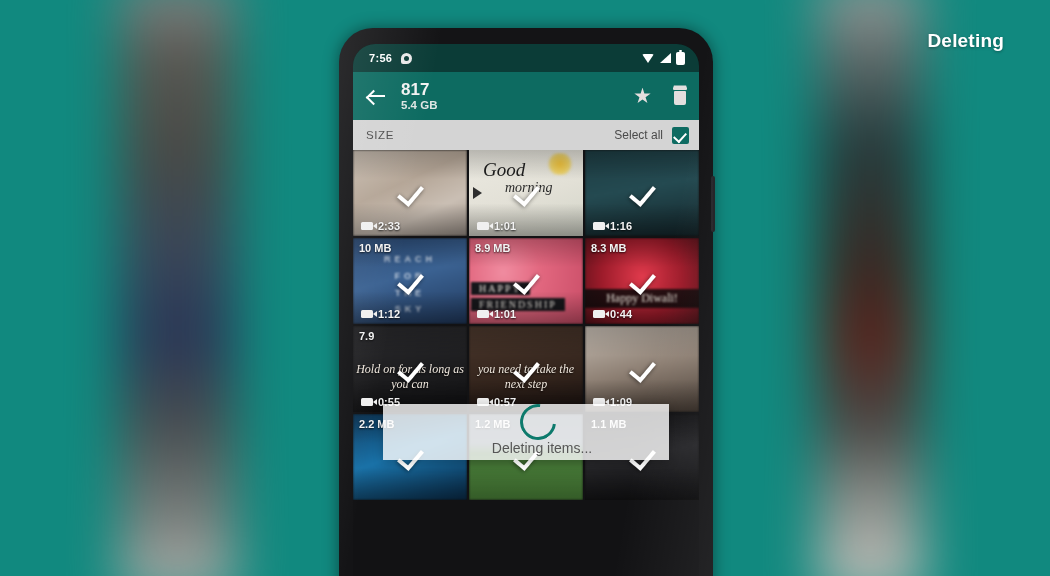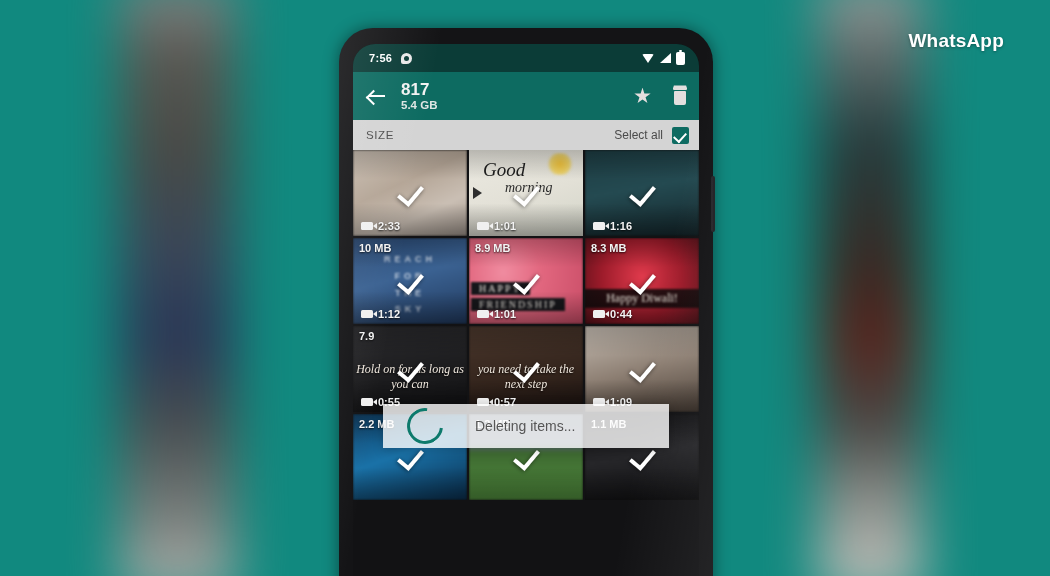--- a/index.html
+++ b/index.html
@@ -231,25 +231,26 @@
     position: absolute; left: 0; right: 0;
     text-align: center; color: #efe7dd;
     font-family: "Liberation Serif", serif;
     font-style: italic; font-size: 12px; line-height: 1.25;
     text-shadow: 0 1px 2px rgba(0,0,0,.8);
   }
 
   
   #delete-dialog {
     position: absolute; left: 30px; top: 360px;
-    width: 286px; height: 44px;
+    width: 286px; height: 56px;
     background: rgba(255,255,255,.80);
     display: flex; align-items: center;
     box-shadow: 0 2px 10px rgba(0,0,0,.22);
     z-index: 20;
+    flex-direction: column;
   }
   #spinner {
     width: 30px; height: 30px; margin-left: 24px;
     border: 3.4px solid #0d7a6c;
     border-radius: 50%;
     border-right-color: transparent;
     transform: rotate(-38deg);
     flex: 0 0 auto;
   }
   #dialog-text {
@@ -309,21 +310,21 @@
   }
 </style>
 </head>
 <body>
 
 <div id="stage">
 
   <div id="band-left" class="bg-band"></div>
   <div id="band-right" class="bg-band"></div>
 
-  <div id="wa-mark">WhatsApp</div>
+  <div id="wa-mark">Deleting</div>
 
   <div id="phone">
     <div id="power-button"></div>
 
     <div id="screen">
 
       <div id="status-bar">
         <span id="status-clock">7:56</span>
         <span id="status-left-icons">
           <span class="wa-bubble"></span>

